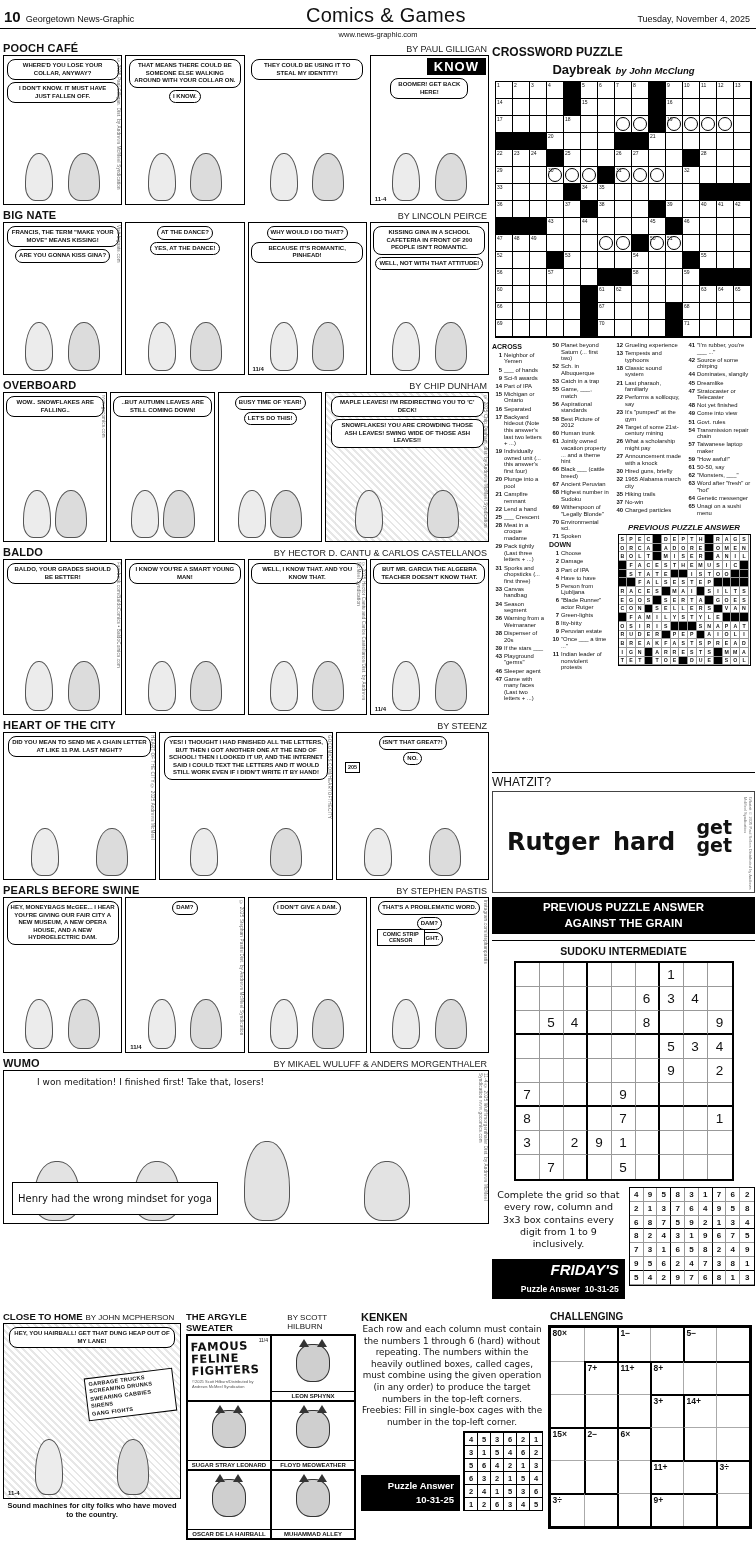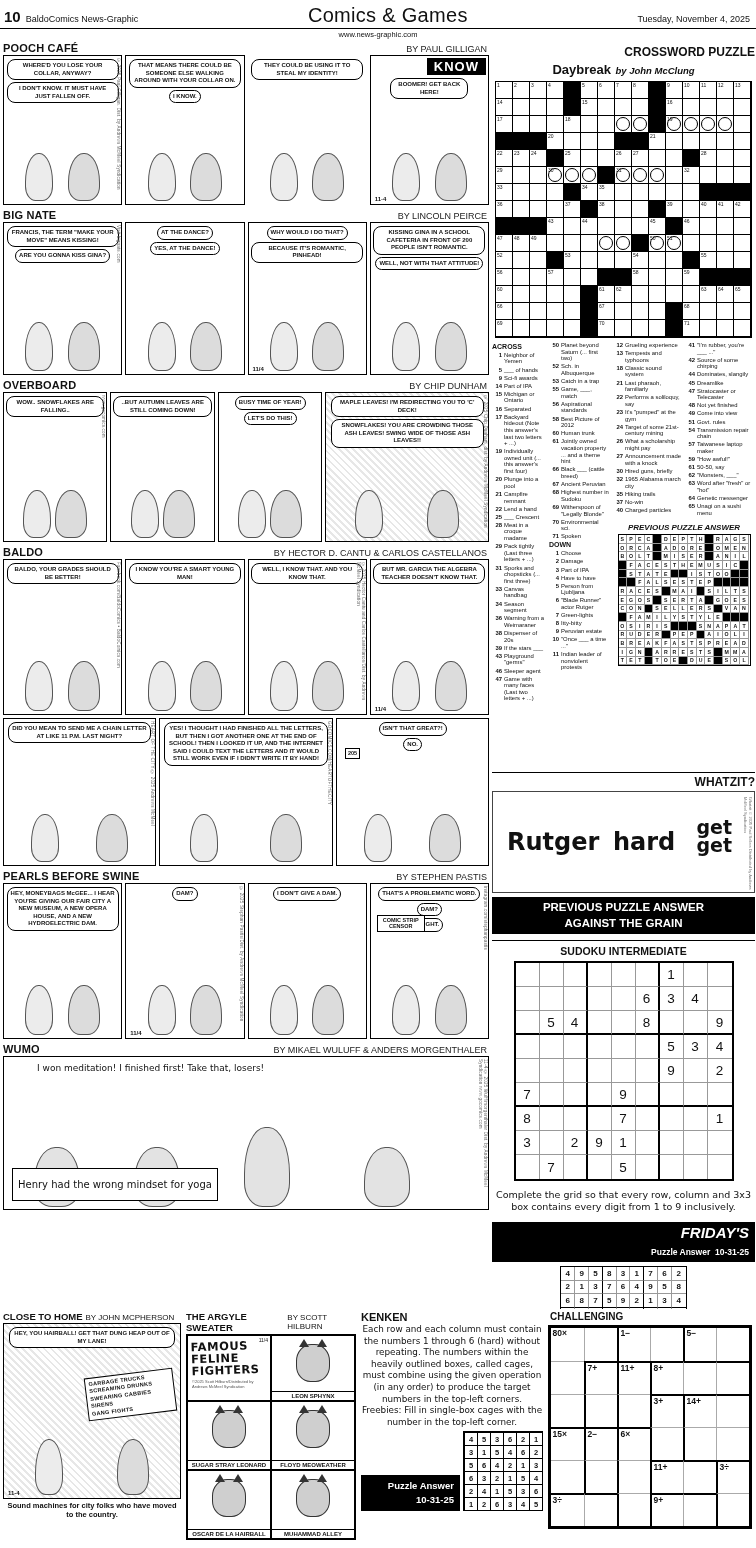--- a/index.html
+++ b/index.html
@@ -35,21 +35,21 @@
   .fig.f2{right:16%;width:30px;background:#dcdcdc;}
   .wfig{position:absolute;bottom:2px;width:44px;height:58px;background:#e3e3e3;border:1px solid #555;border-radius:46% 46% 40% 40%/58% 58% 30% 30%;}
   .blacksign{position:absolute;top:2px;right:2px;z-index:2;background:#000;color:#fff;font-weight:bold;font-size:13px;padding:1px 7px;letter-spacing:1px;}
   .plaque{position:absolute;z-index:2;top:20%;left:5%;max-width:36%;border:1px solid #000;font-size:5.5px;font-weight:bold;padding:1px 2px;background:#fff;text-align:center;line-height:1.2;}
   .listbox{position:absolute;z-index:1;right:3%;top:28%;width:46%;border:1px solid #000;background:#fff;padding:2px 3px;font-size:5.5px;font-weight:bold;transform:rotate(-7deg);line-height:1.35;letter-spacing:.3px;}
   .capbox{position:absolute;z-index:2;left:8px;bottom:8px;border:1px solid #000;background:#fff;font-size:10px;padding:10px 5px;font-family:"DejaVu Sans",sans-serif;}
   .vcredit{position:absolute;z-index:2;right:0;top:2px;writing-mode:vertical-rl;font-size:4.5px;color:#666;max-height:96%;overflow:hidden;letter-spacing:.2px;}
   .pdate{position:absolute;z-index:2;left:4px;bottom:2px;font-size:6px;font-weight:bold;}
   .strip-caption{text-align:center;font-weight:bold;font-size:7.5px;line-height:1.25;margin-top:2px;}
   
-  .xw-title{font-weight:bold;font-size:12px;text-align:right;margin:4px 0 1px;}
+  .xw-title{font-weight:bold;font-size:12px;text-align:left;margin:4px 0 1px;}
   .xw-sub{text-align:center;margin-bottom:3px;}
   .xw-name{font-weight:bold;font-size:13px;}
   .xw-author{font-style:italic;font-weight:bold;font-size:9.5px;}
   #xw-grid{display:grid;grid-template-columns:repeat(15,17px);grid-auto-rows:17px;border:1.5px solid #000;width:255px;margin:0 auto;background:#fff;}
   .xc{position:relative;border-right:1px solid #000;border-bottom:1px solid #000;background:#fff;}
   .xc.blk{background:#000;}
   .xc .cn{position:absolute;top:0;left:1px;font-size:5px;line-height:6px;}
   .xc.circ::after{content:"";position:absolute;inset:1px;border:1px solid #000;border-radius:50%;}
   .clue-cols{display:flex;gap:4px;margin-top:4px;height:424px;overflow:hidden;}
   .ccol{font-size:5.9px;line-height:1.12;}
@@ -61,35 +61,35 @@
   .cn2{width:10px;min-width:10px;font-weight:bold;text-align:right;padding-right:2px;}
   .ct{flex:1;}
   .clue-h{font-weight:bold;font-size:7px;margin:1px 0;}
   .prev{margin-top:5px;}
   .prev-t{font-style:italic;font-weight:bold;font-size:8px;text-align:center;margin-bottom:2px;}
   #prev-grid{display:grid;grid-template-columns:repeat(15,8.7px);grid-auto-rows:8.7px;border:1px solid #000;width:131px;margin:0 auto;}
   .pcell{border-right:.5px solid #999;border-bottom:.5px solid #999;font-size:5.2px;font-weight:bold;display:flex;align-items:center;justify-content:center;background:#fff;}
   .pcell.blk{background:#000;}
   
   .whatzit{border-top:1px solid #000;margin-top:6px;padding-top:2px;}
-  .wz-title{font-weight:bold;font-size:12px;text-align:right;}
+  .wz-title{font-weight:normal;font-size:12px;text-align:left;}
   .wz-instr{font-size:9px;text-align:center;line-height:1.2;margin:2px 10px 3px;font-family:"DejaVu Sans",sans-serif;}
   .wz-box{position:relative;border:1px solid #444;height:100px;margin:2px 0 4px;background:#fff;overflow:hidden;}
   .wz-w{position:absolute;font-weight:bold;font-family:"DejaVu Sans",sans-serif;font-size:24px;}
   #wz-w0{left:14px;top:36px;}
   #wz-w1{left:120px;top:36px;}
   .wz-gets{position:absolute;right:22px;top:26px;font-weight:bold;font-family:"DejaVu Sans",sans-serif;font-size:19px;line-height:.95;}
   .wz-credit{position:absolute;right:1px;top:5px;writing-mode:vertical-rl;font-size:4px;color:#777;}
   .wz-banner{background:#000;color:#fff;text-align:center;font-weight:bold;font-size:11.5px;padding:3px 0;line-height:1.35;}
   
   .sudoku{margin-top:6px;border-top:1px solid #000;padding-top:2px;}
   .sud-title{font-weight:bold;font-size:10.5px;text-align:center;margin:2px 0 4px;}
   #sud-grid{display:grid;grid-template-columns:repeat(9,24px);grid-auto-rows:24px;border:2.5px solid #000;width:216px;margin:0 auto;background:#fff;}
   .sc{display:flex;align-items:center;justify-content:center;font-size:13.5px;background:#fff;}
-  .sud-info{display:flex;margin-top:6px;gap:4px;align-items:center;flex-direction:column;}
+  .sud-info{display:flex;margin-top:6px;gap:4px;align-items:flex-start;}
   .sud-left{flex:1;}
   .sud-instr{font-size:9.5px;text-align:center;line-height:1.3;font-family:"DejaVu Sans",sans-serif;padding:2px 2px 0;}
   .sud-banner{background:#000;color:#fff;text-align:right;padding:2px 6px 3px;margin-top:8px;}
   .sud-banner .b1{font-size:15px;font-weight:bold;font-style:italic;display:block;}
   .sud-banner .b2{font-size:8.5px;font-weight:bold;}
   #sud-ans{display:grid;grid-template-columns:repeat(9,13.8px);grid-auto-rows:13.8px;border:1.5px solid #000;background:#fff;}
   .sa{font-size:8px;font-weight:bold;display:flex;align-items:center;justify-content:center;}
   
   .bottom{display:flex;gap:5px;padding:2px 3px 0;height:234px;overflow:hidden;}
   .bhead{display:flex;gap:3px;align-items:baseline;margin-bottom:1px;}
@@ -121,21 +121,21 @@
   .kc .cage{position:absolute;top:0;left:1.5px;font-size:8.5px;font-weight:bold;}
 </style>
 </head>
 <body>
 
 <div class="page">
 
   <div class="hdr">
     <div class="hdr-left">
       <span class="pgnum">10</span>
-      <span class="paper">BaldoComics News-Graphic</span>
+      <span class="paper">Georgetown News-Graphic</span>
     </div>
     <div class="section-title">Comics &amp; Games</div>
     <div class="hdr-date">Tuesday, November 4, 2025</div>
   </div>
   <div class="hdr-rule"></div>
   <div class="site">www.news-graphic.com</div>
 
   <div class="main">
 
     <div class="leftcol">
@@ -300,20 +300,24 @@
               <div class="art">
                 <div class="fig f1"></div>
                 <div class="fig f2"></div>
               </div>
               <div class="pdate">11/4</div>
             </div>
           </div>
       </div>
 
       <div class="strip">
+        <div class="strip-head">
+          <span class="strip-title">HEART OF THE CITY</span>
+          <span class="strip-by">BY STEENZ</span>
+        </div>
         <div class="panels" style="height: 148px;">
             <div class="panel">
               <div class="bubble">DID YOU MEAN TO SEND ME A CHAIN LETTER AT LIKE 11 P.M. LAST NIGHT?</div>
               <div class="art">
                 <div class="fig f1"></div>
                 <div class="fig f2"></div>
               </div>
               <div class="vcredit">HEART OF THE CITY © 2025 Andrews McMeel</div>
             </div>
             <div class="panel" style="flex: 1.15 1 0%;">

